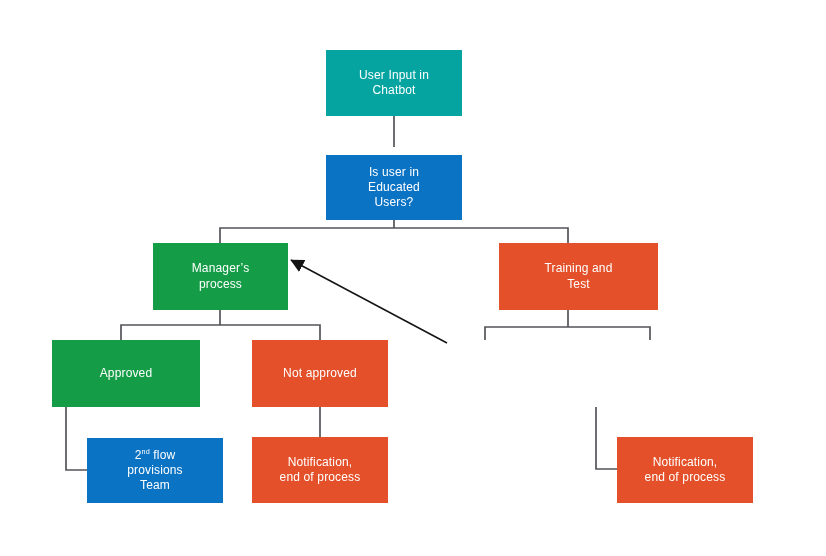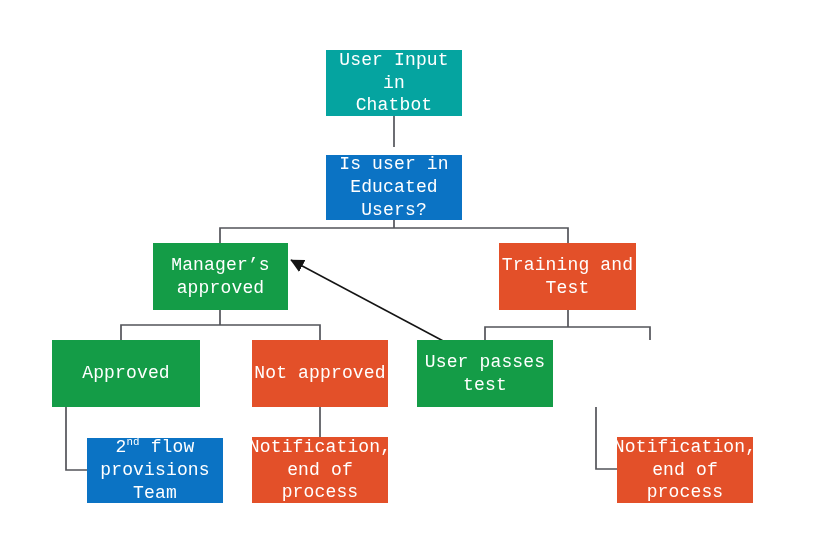--- a/index.html
+++ b/index.html
@@ -18,33 +18,32 @@
   }
   .wires g path { fill: none; stroke-width: 1.7px; }
   .wires g.g-arrow path { stroke-width: 1.5px; }
   .node {
     position: absolute;
     display: flex;
     align-items: center;
     justify-content: center;
     text-align: center;
     color: #ffffff;
-    font-size: 18px;
+    font-size: 12px;
     line-height: 1.27;
     letter-spacing: 0.15px;
-    font-family: Liberation Mono, monospace;
   }
   .label { white-space: pre-line; }
   .label sup { font-size: 60%; vertical-align: super; line-height: 0; }
 
   
   .pos-chatbot     { left: 326px; top:  50px; width: 136px; height: 66px; }
   .pos-educated    { left: 326px; top: 155px; width: 136px; height: 65px; }
   .pos-managers    { left: 153px; top: 243px; width: 135px; height: 67px; }
-  .pos-training    { left: 499px; top: 243px; width: 137px; height: 67px; }
+  .pos-training    { left: 499px; top: 243px; width: 159px; height: 67px; }
   .pos-approved    { left:  52px; top: 340px; width: 148px; height: 67px; }
   .pos-notapproved { left: 252px; top: 340px; width: 136px; height: 67px; }
   .pos-passes      { left: 417px; top: 340px; width: 136px; height: 67px; }
   .pos-doesnt      { left: 583px; top: 340px; width: 135px; height: 67px; }
   .pos-secondflow  { left:  87px; top: 438px; width: 136px; height: 65px; }
   .pos-notifyleft  { left: 252px; top: 437px; width: 136px; height: 66px; }
   .pos-notifyright { left: 617px; top: 437px; width: 136px; height: 66px; }
 </style>
 </head>
 <body>
@@ -77,40 +76,36 @@
   </div>
 
   <div class="node pos-educated" style="background-color: rgb(11, 115, 196);">
     <span class="label">Is user in
 Educated
 Users?</span>
   </div>
 
   <div class="node pos-managers" style="background-color: rgb(20, 156, 71);">
     <span class="label">Manager’s
-approved</span>
+process</span>
   </div>
 
   <div class="node pos-training" style="background-color: rgb(227, 80, 41);">
     <span class="label">Training and
 Test</span>
   </div>
 
   <div class="node pos-approved" style="background-color: rgb(20, 156, 71);">
     <span class="label">Approved</span>
   </div>
 
   <div class="node pos-notapproved" style="background-color: rgb(227, 80, 41); justify-content: center;">
     <span class="label">Not approved</span>
   </div>
 
-  <div class="node pos-passes" style="background-color: rgb(20, 156, 71);">
-    <span class="label">User passes
-test</span>
-  </div>
 
 
   <div class="node pos-secondflow" style="background-color: rgb(11, 115, 196);">
     <span class="label"><span>2</span><sup>nd</sup><span> flow
 provisions
 Team</span></span>
   </div>
 
   <div class="node pos-notifyleft" style="background-color: rgb(227, 80, 41);">
     <span class="label">Notification,

